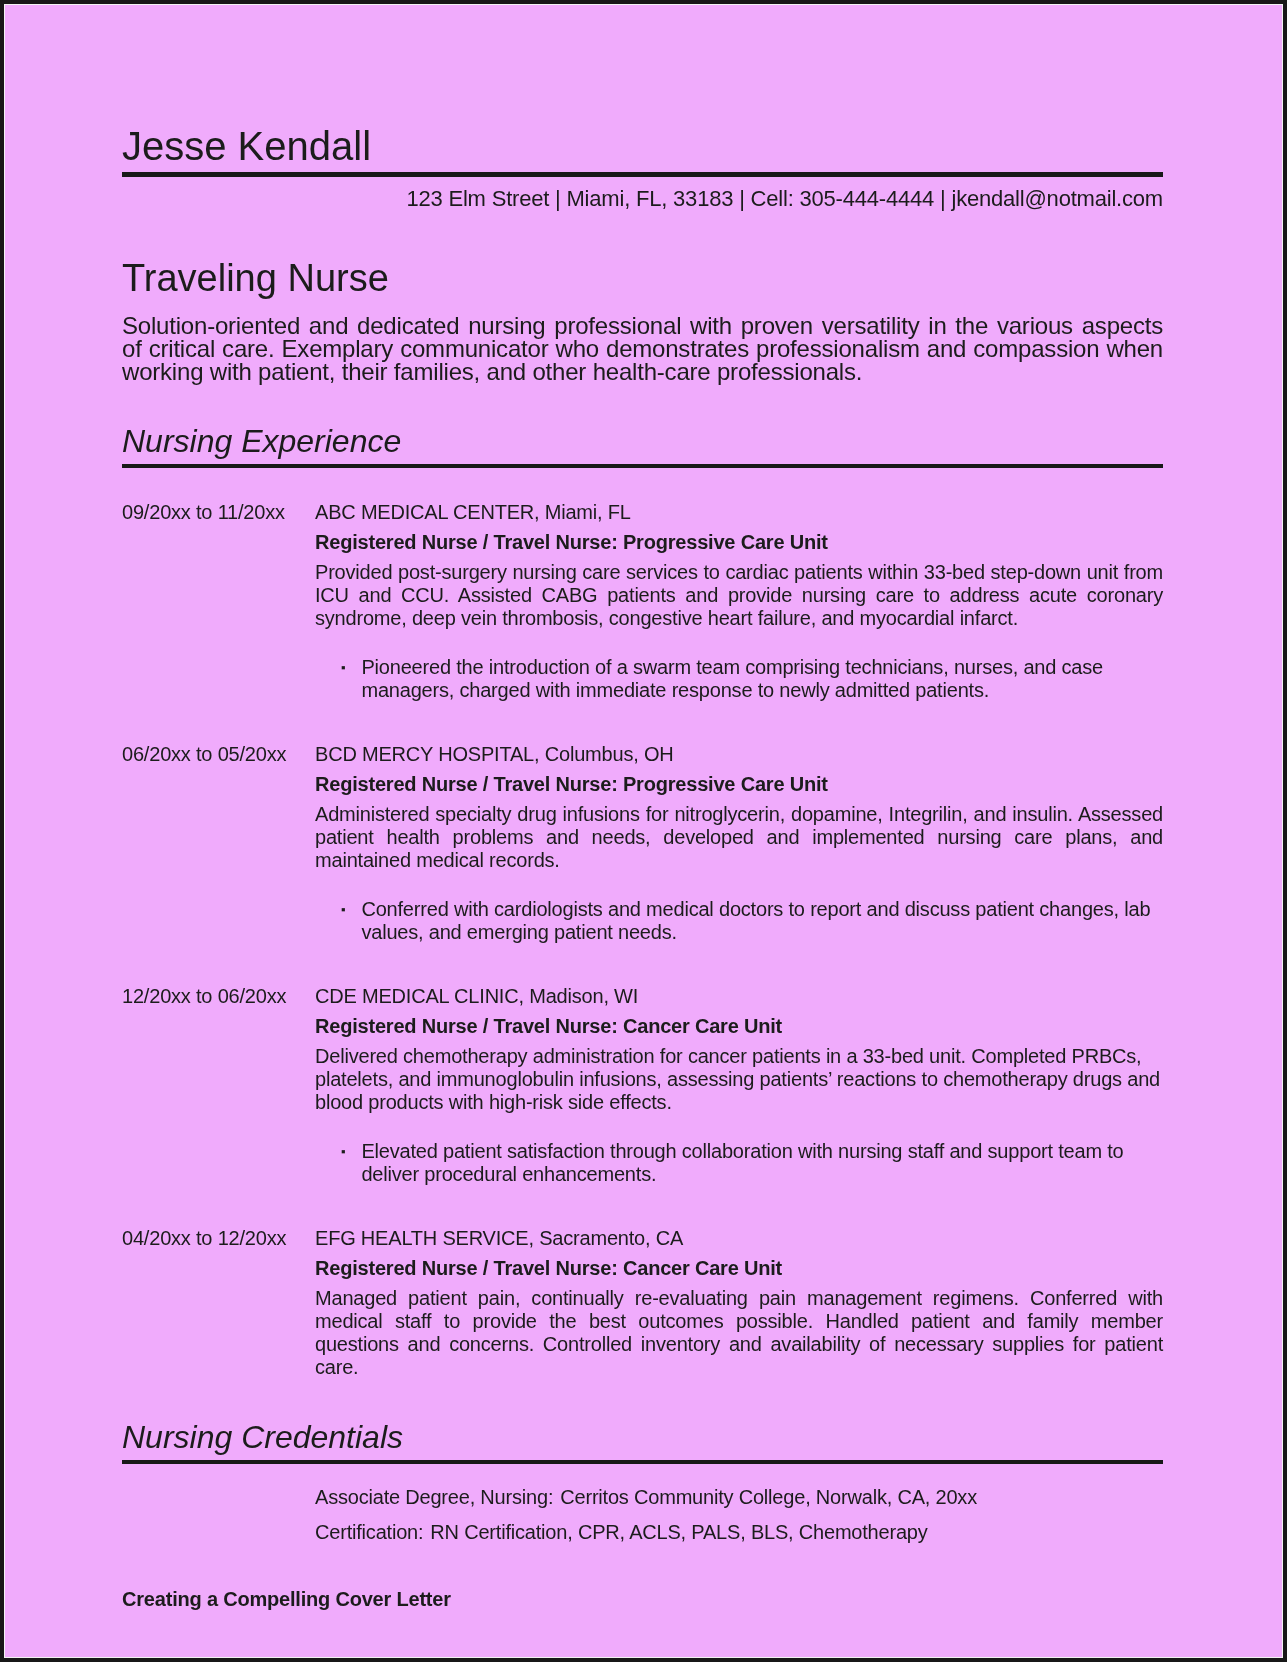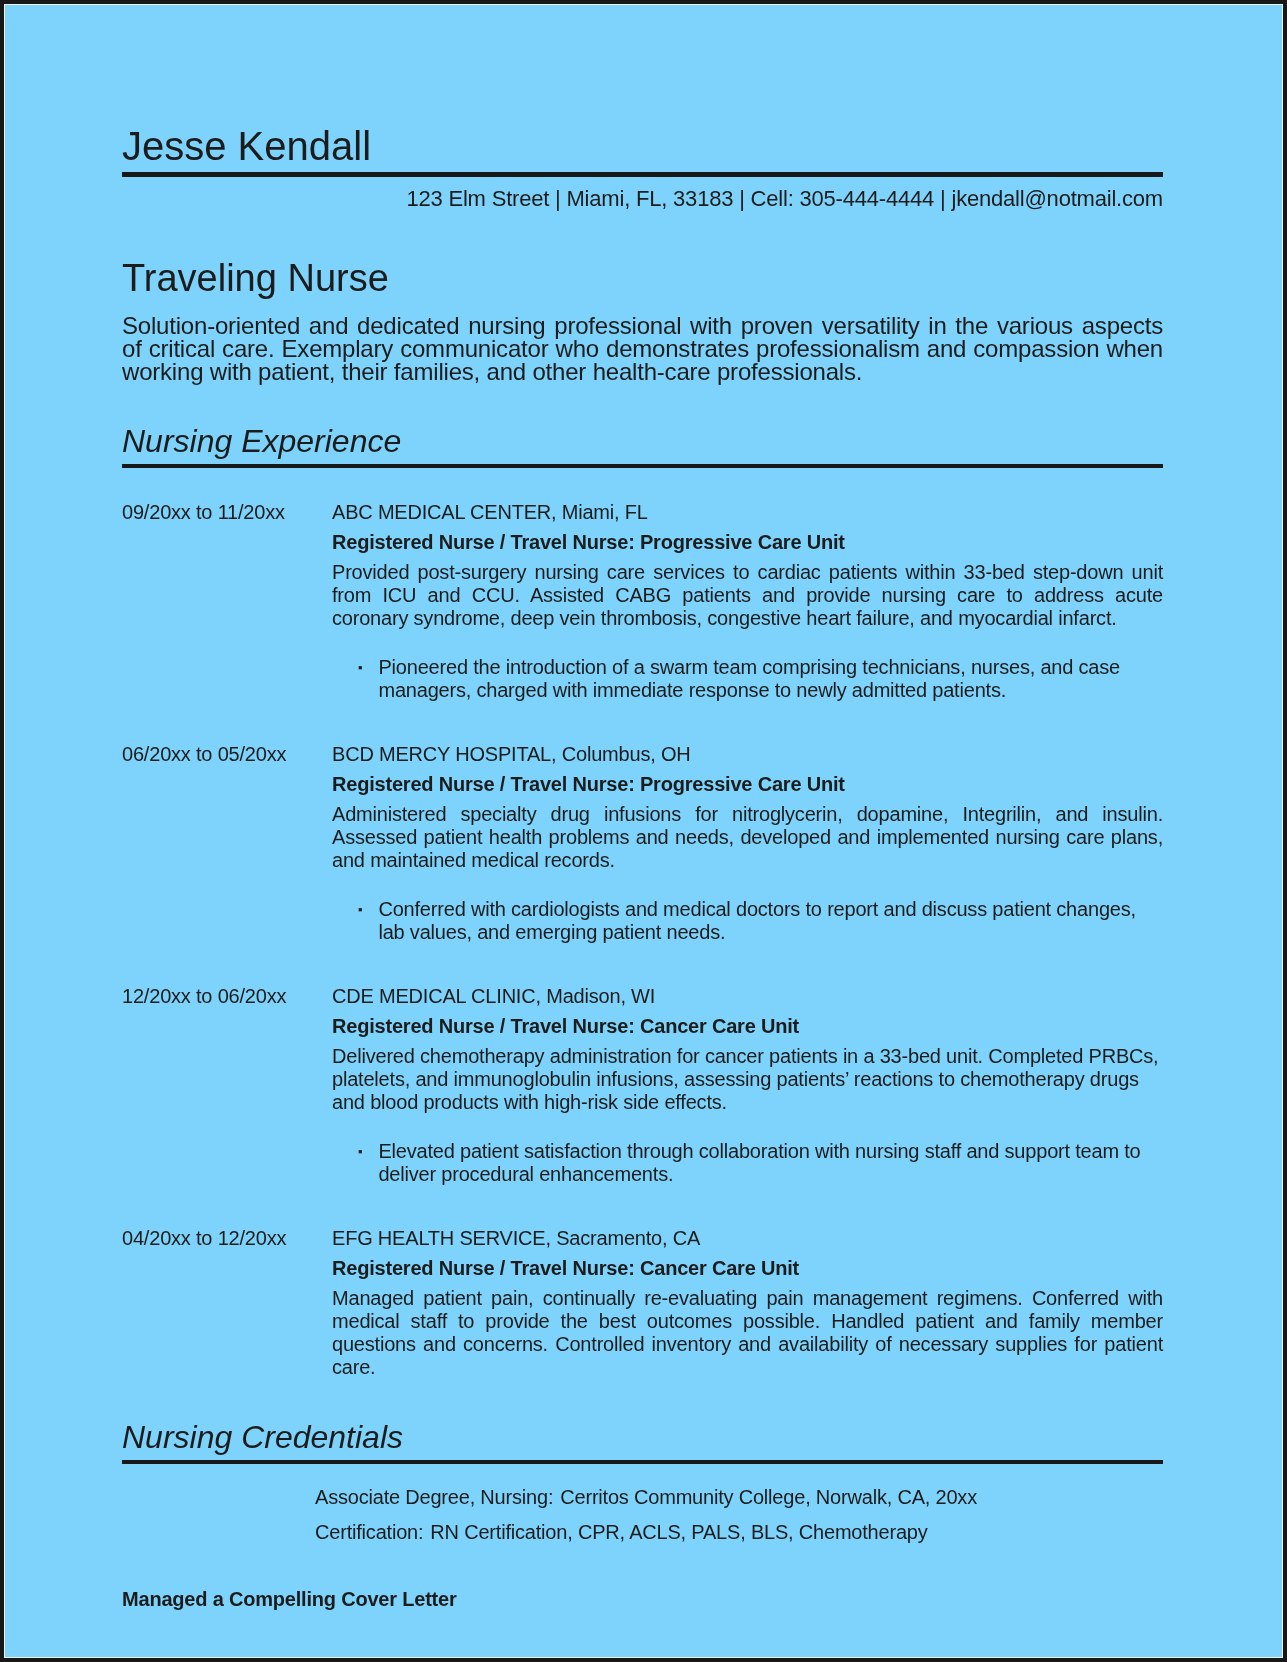--- a/index.html
+++ b/index.html
@@ -2,21 +2,21 @@
 <html><head>
 <meta charset="utf-8">
 <style>
   html, body { margin: 0; padding: 0; background: #e9e9e9; }
   .page {
     position: relative;
     width: 1287px;
     height: 1662px;
     box-sizing: border-box;
     margin: 0 auto;
-    background: #7dd3fc;
+    background: #f0abfc;
     border: 4px solid #181818;
     box-shadow: inset 0 0 0 1px #f2f2f2;
     color: #1c1c1c;
     font-family: "Liberation Sans", "DejaVu Sans", sans-serif;
     overflow: hidden;
   }
   .content { padding: 120px 120px 0 118px; }
 
   
   .person-name {
@@ -62,21 +62,21 @@
   
   .job {
     display: flex;
     font-size: 20px;
     line-height: 23px;
     letter-spacing: -0.2px;
   }
   .jobs .job { margin-top: 41px; }
   .jobs .job:first-child { margin-top: 33px; }
   .job-dates { width: 193px; flex: 0 0 193px; }
-  .job-body { flex: 1; min-width: 0; margin-left: 17px; }
+  .job-body { flex: 1; min-width: 0; }
   .job-employer { }
   .job-role { font-weight: 700; margin-top: 7px; }
   .job-desc { margin: 7px 0 0 0; }
   .job-bullets { list-style: none; margin: 26px 0 0 0; padding: 0; }
   .job-bullets li { display: flex; padding-left: 26px; }
   .bullet-marker { flex: 0 0 auto; font-size: 13px; line-height: 23px; margin-right: 16px; }
   .bullet-text { flex: 1; }
 
   
   .cred-line { margin-left: 193px; font-size: 20px; line-height: 23px; letter-spacing: -0.2px; }
@@ -178,17 +178,17 @@
 
       <div class="cred-line first">
         <span class="cred-label">Associate Degree, Nursing:</span><span class="cred-value">Cerritos Community College, Norwalk, CA, 20xx</span>
       </div>
       <div class="cred-line second">
         <span class="cred-label">Certification:</span><span class="cred-value">RN Certification, CPR, ACLS, PALS, BLS, Chemotherapy</span>
       </div>
     </section>
 
     <footer>
-      <div class="footer-note">Managed a Compelling Cover Letter</div>
+      <div class="footer-note">Creating a Compelling Cover Letter</div>
     </footer>
 
   </div>
 </div>
 
 </body></html>

